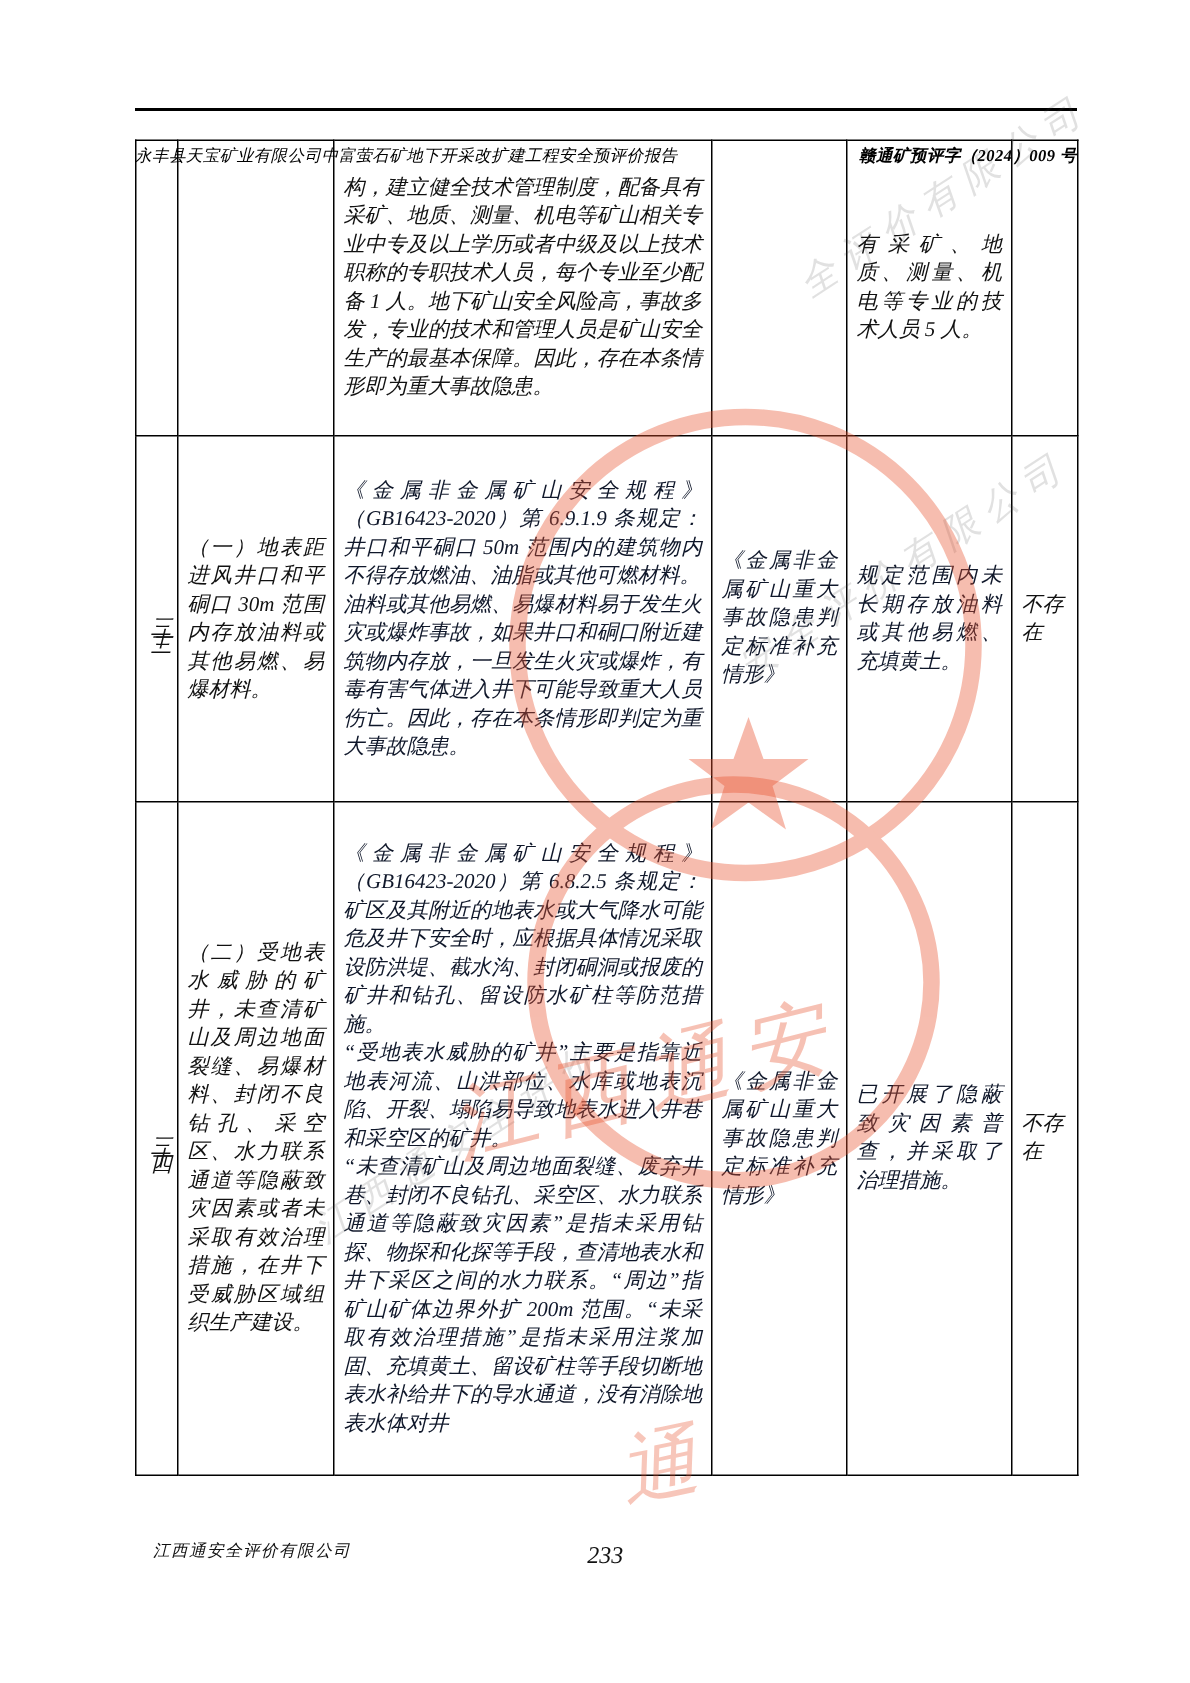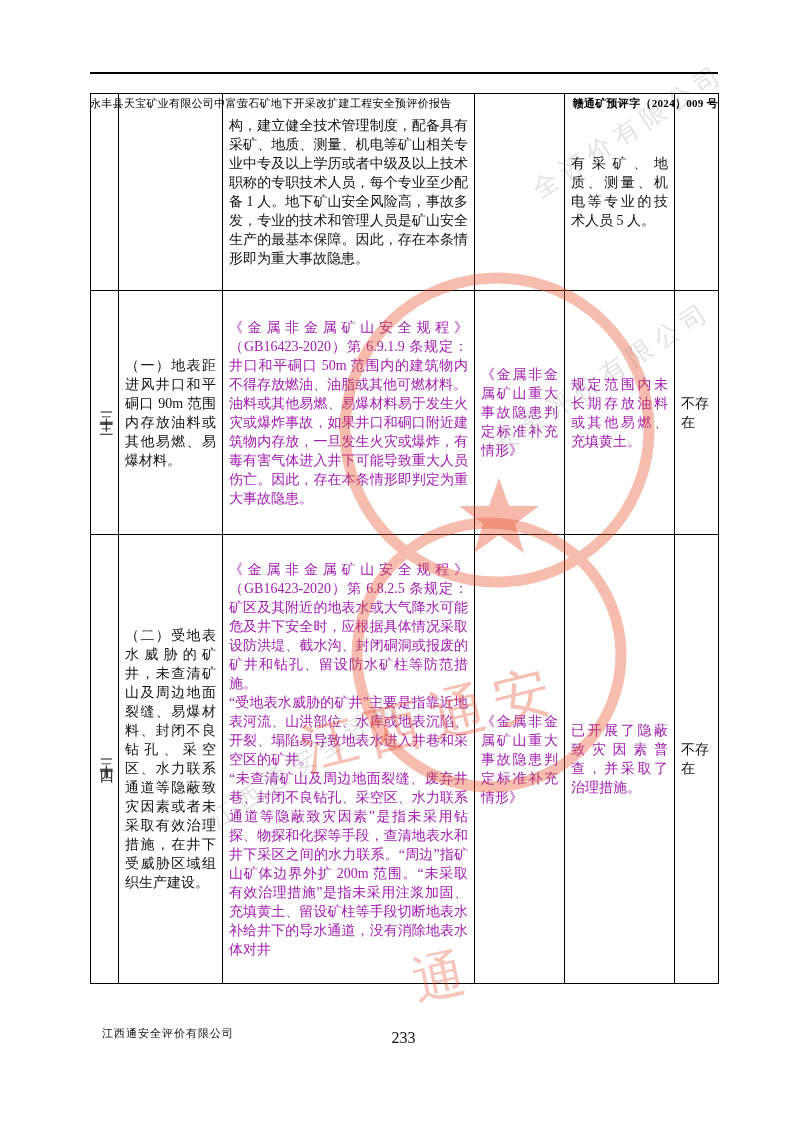--- a/index.html
+++ b/index.html
@@ -1,20 +1,20 @@
 <!DOCTYPE html>
 <html><head>
 <meta charset="utf-8">
 <style>
   * { margin:0; padding:0; box-sizing:border-box; }
   html,body { background:#fff; }
   .page {
     position:relative; width:779px; height:1122px; margin:0 auto;
     background:#ffffff; overflow:hidden;
-    font-family:"Liberation Serif","DejaVu Serif",serif; color:#111;
+    font-family:"Liberation Serif","DejaVu Serif",serif; color:#111;font-style:italic;
   }
   
   .hdr {
     position:absolute; left:83px; top:52px; width:628px;
     display:flex; justify-content:space-between; align-items:flex-end;
     font-size:11px; letter-spacing:0.3px; color:#000;
   }
   .hdr .right { font-weight:bold; white-space:nowrap;margin-top:44px; }
   .hdr-rule { position:absolute; left:83px; top:72px; width:628px; border-top:2px solid #000; }
 
@@ -32,21 +32,21 @@
   td.concl  { padding:3px 2px; }
   td.numcol { text-align:center; }
   .vtext {
     writing-mode:vertical-rl; text-orientation:upright;
     display:inline-block; letter-spacing:6px; font-size:14px;
   }
   tr.section td {
     text-align:center; font-weight:bold; font-size:13.5px;
     padding:2px; vertical-align:middle;
   }
-  .red { color:#a21caf; }
+  .red { color:#0f172a; }
 
   
   .ftr-company { position:absolute; left:95px; top:1026px; font-size:11px; letter-spacing:1px; }
   .ftr-page { position:absolute; left:0; top:1029px; width:793px; text-align:center; font-size:16px; }
 
   
   .wm-layer { position:absolute; inset:0; pointer-events:none; z-index:40; }
   .wm-gray {
     position:absolute; font-size:25px; letter-spacing:7px;
     color:rgba(70,70,70,0.16); white-space:nowrap;
@@ -84,21 +84,21 @@
         <td></td>
         <td class="actual">有采矿、地质、测量、机电等专业的技术人员 5 人。</td>
         <td></td>
       </tr>
 
 
       <tr style="height:244px;">
         <td class="numcol">
           <span class="vtext">三十三</span>
         </td>
-        <td class="item">（一）地表距进风井口和平硐口 90m 范围内存放油料或其他易燃、易爆材料。</td>
+        <td class="item">（一）地表距进风井口和平硐口 30m 范围内存放油料或其他易燃、易爆材料。</td>
         <td class="basis red">《金属非金属矿山安全规程》（GB16423-2020）第 6.9.1.9 条规定：井口和平硐口 50m 范围内的建筑物内不得存放燃油、油脂或其他可燃材料。
 油料或其他易燃、易爆材料易于发生火灾或爆炸事故，如果井口和硐口附近建筑物内存放，一旦发生火灾或爆炸，有毒有害气体进入井下可能导致重大人员伤亡。因此，存在本条情形即判定为重大事故隐患。</td>
         <td class="std red">《金属非金属矿山重大事故隐患判定标准补充情形》</td>
         <td class="actual red">规定范围内未长期存放油料或其他易燃、充填黄土。</td>
         <td class="concl">不存在</td>
       </tr>
 
       <tr style="height:449px;">
         <td class="numcol">
           <span class="vtext">三十四</span>

